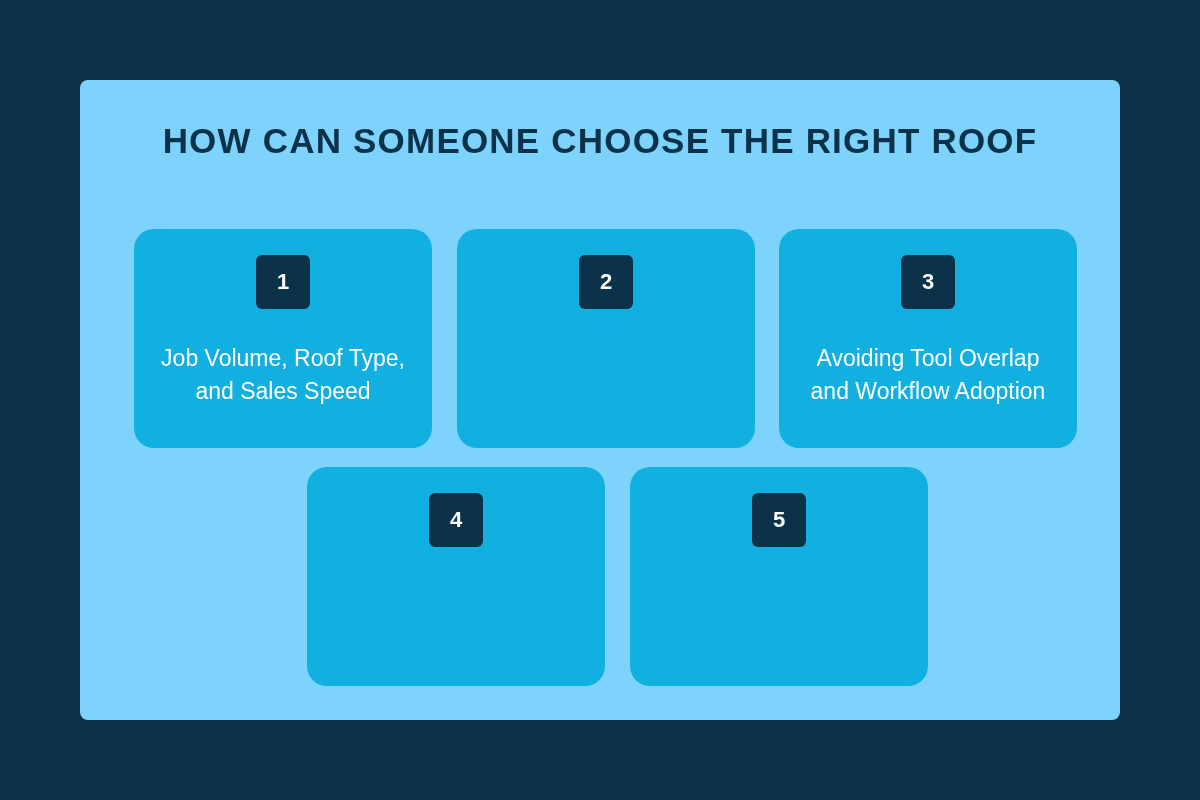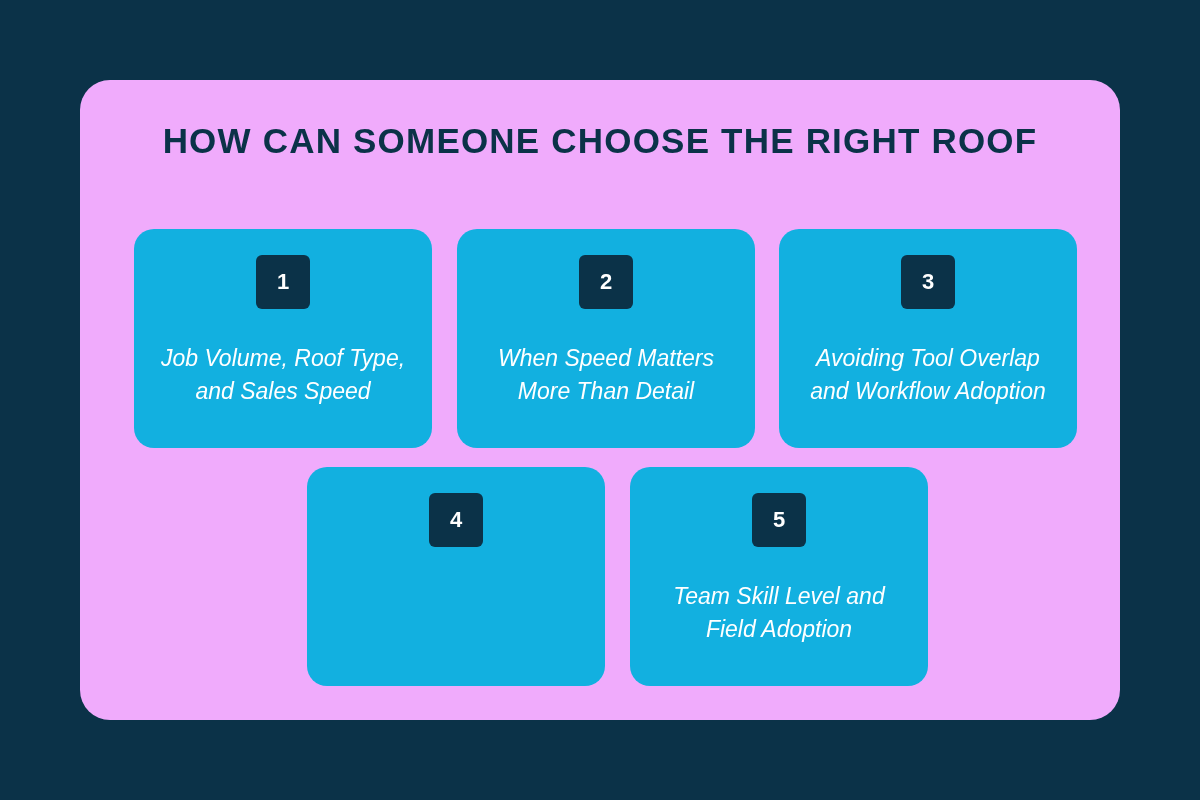--- a/index.html
+++ b/index.html
@@ -7,22 +7,22 @@
       width: 1200px; height: 800px;
       background: #0b3248;
       position: relative;
       overflow: hidden;
       font-family: "Liberation Sans", "DejaVu Sans", sans-serif;
     }
     .panel {
       position: absolute;
       left: 80px; top: 80px;
       width: 1040px; height: 640px;
-      background: #f0abfc;
-      border-radius: 30px;
+      background: #7dd3fc;
+      border-radius: 8px;
     }
     .title {
       position: absolute;
       left: 0; right: 0; top: 38px;
       text-align: center;
       color: #0b3248;
       font-family: "Liberation Sans", "DejaVu Sans", sans-serif;
       font-weight: 700;
       font-size: 35px;
       line-height: 45px;
@@ -53,21 +53,20 @@
     .card-text {
       position: absolute;
       left: 18px; right: 18px;
       top: 80px; bottom: 8px;
       display: flex;
       align-items: center;
       justify-content: center;
       text-align: center;
       color: #ffffff;
       font-family: "Liberation Sans", "DejaVu Sans", sans-serif;
-      font-style: italic;
       font-size: 23px;
       line-height: 33px;
     }
     .card-text span { display: block; }
   </style>
 </head>
 <body>
 
 <div class="panel">
   <h1 class="title">
@@ -76,35 +75,29 @@
 
   <div class="card" style="left:54px; top:149px;">
     <div class="badge">1</div>
     <div class="card-text">
       <span>Job Volume, Roof Type, and Sales Speed</span>
     </div>
   </div>
 
   <div class="card" style="left:377px; top:149px;">
     <div class="badge">2</div>
-    <div class="card-text">
-      <span>When Speed Matters More Than Detail</span>
-    </div>
   </div>
 
   <div class="card" style="left:699px; top:149px;">
     <div class="badge">3</div>
     <div class="card-text">
       <span>Avoiding Tool Overlap and Workflow Adoption</span>
     </div>
   </div>
 
   <div class="card" style="left:227px; top:387px;">
     <div class="badge">4</div>
   </div>
 
   <div class="card" style="left:550px; top:387px;">
     <div class="badge">5</div>
-    <div class="card-text">
-      <span>Team Skill Level and Field Adoption</span>
-    </div>
   </div>
 </div>
 
 </body></html>

